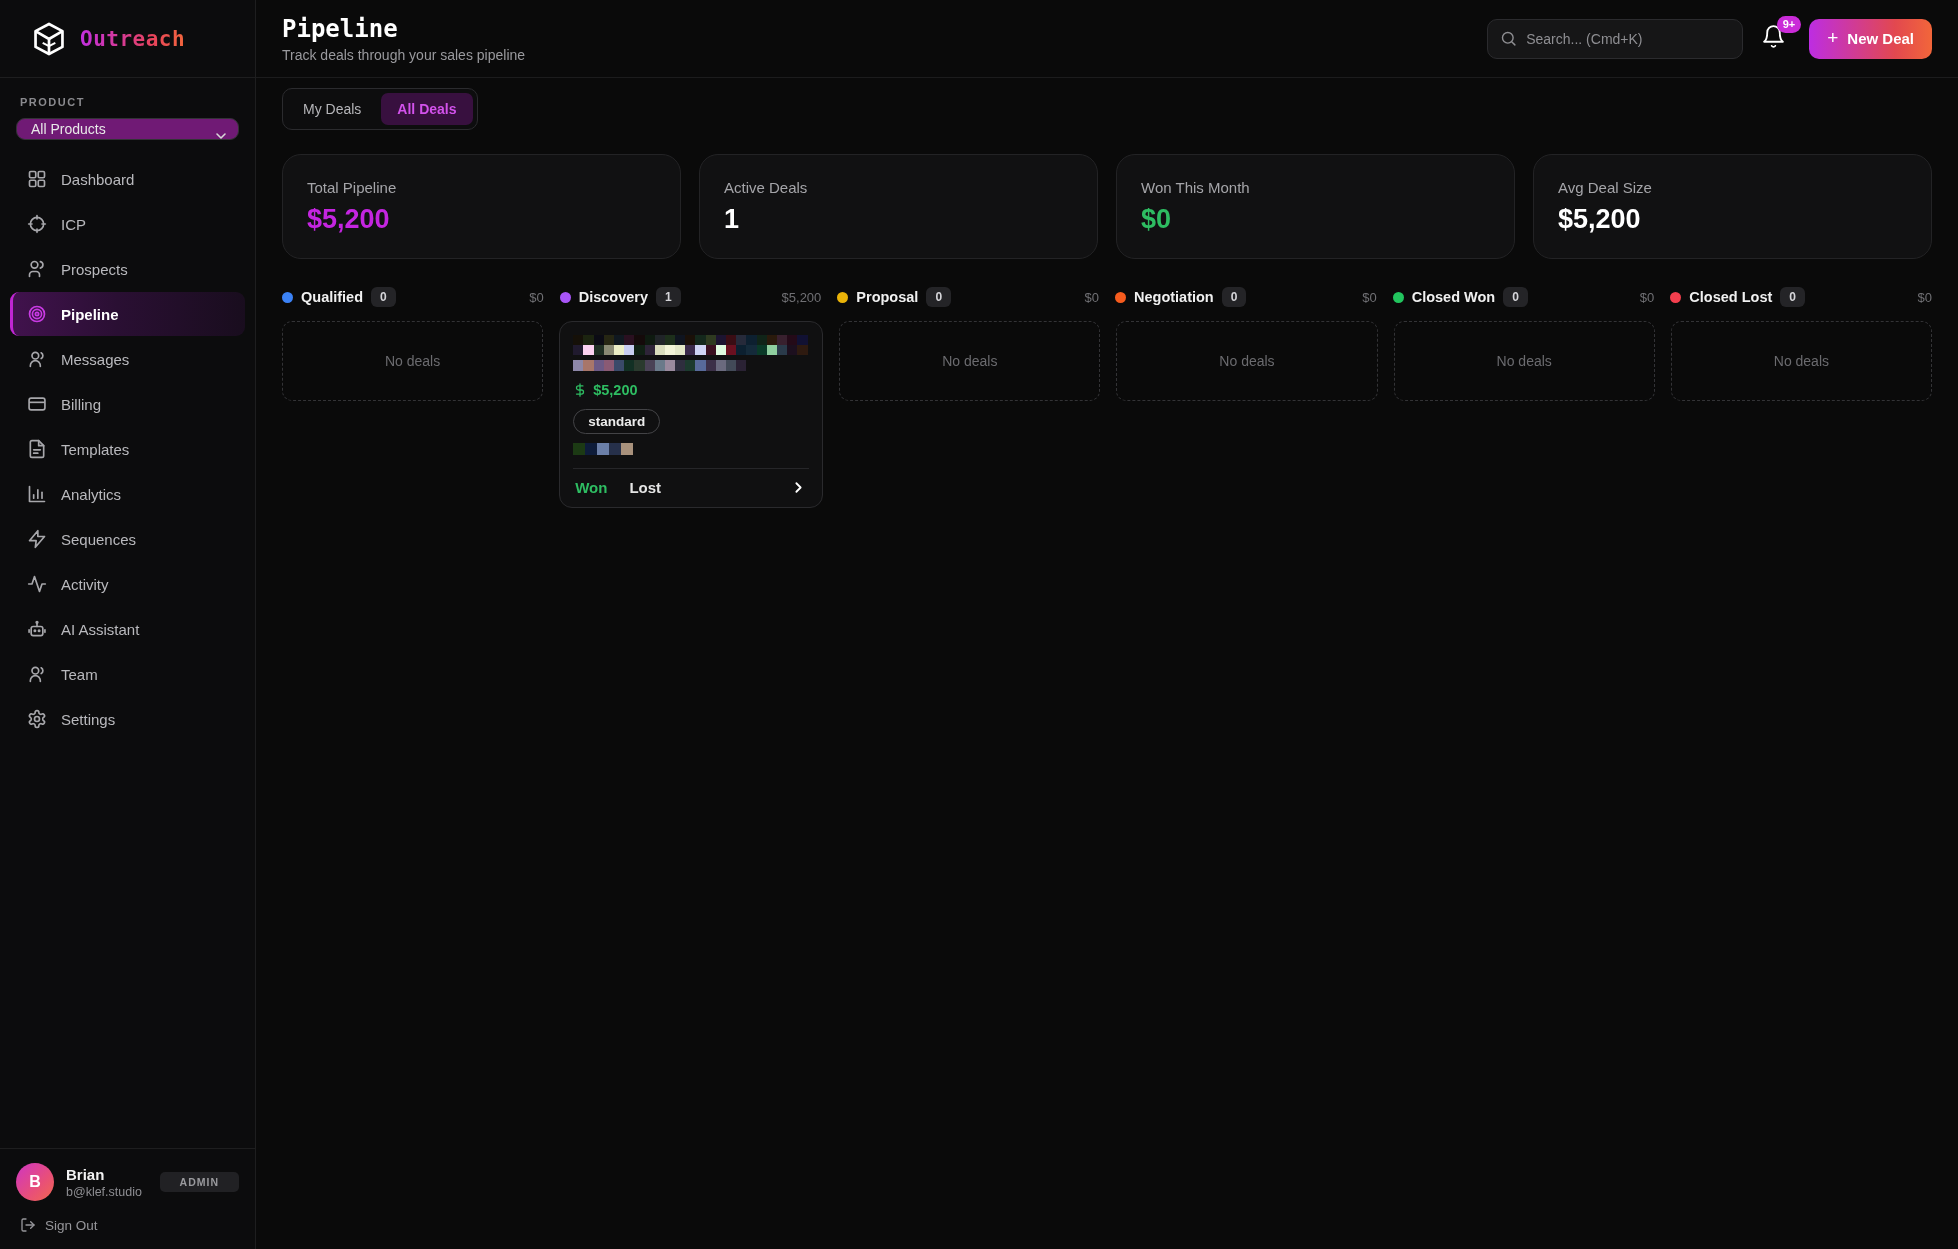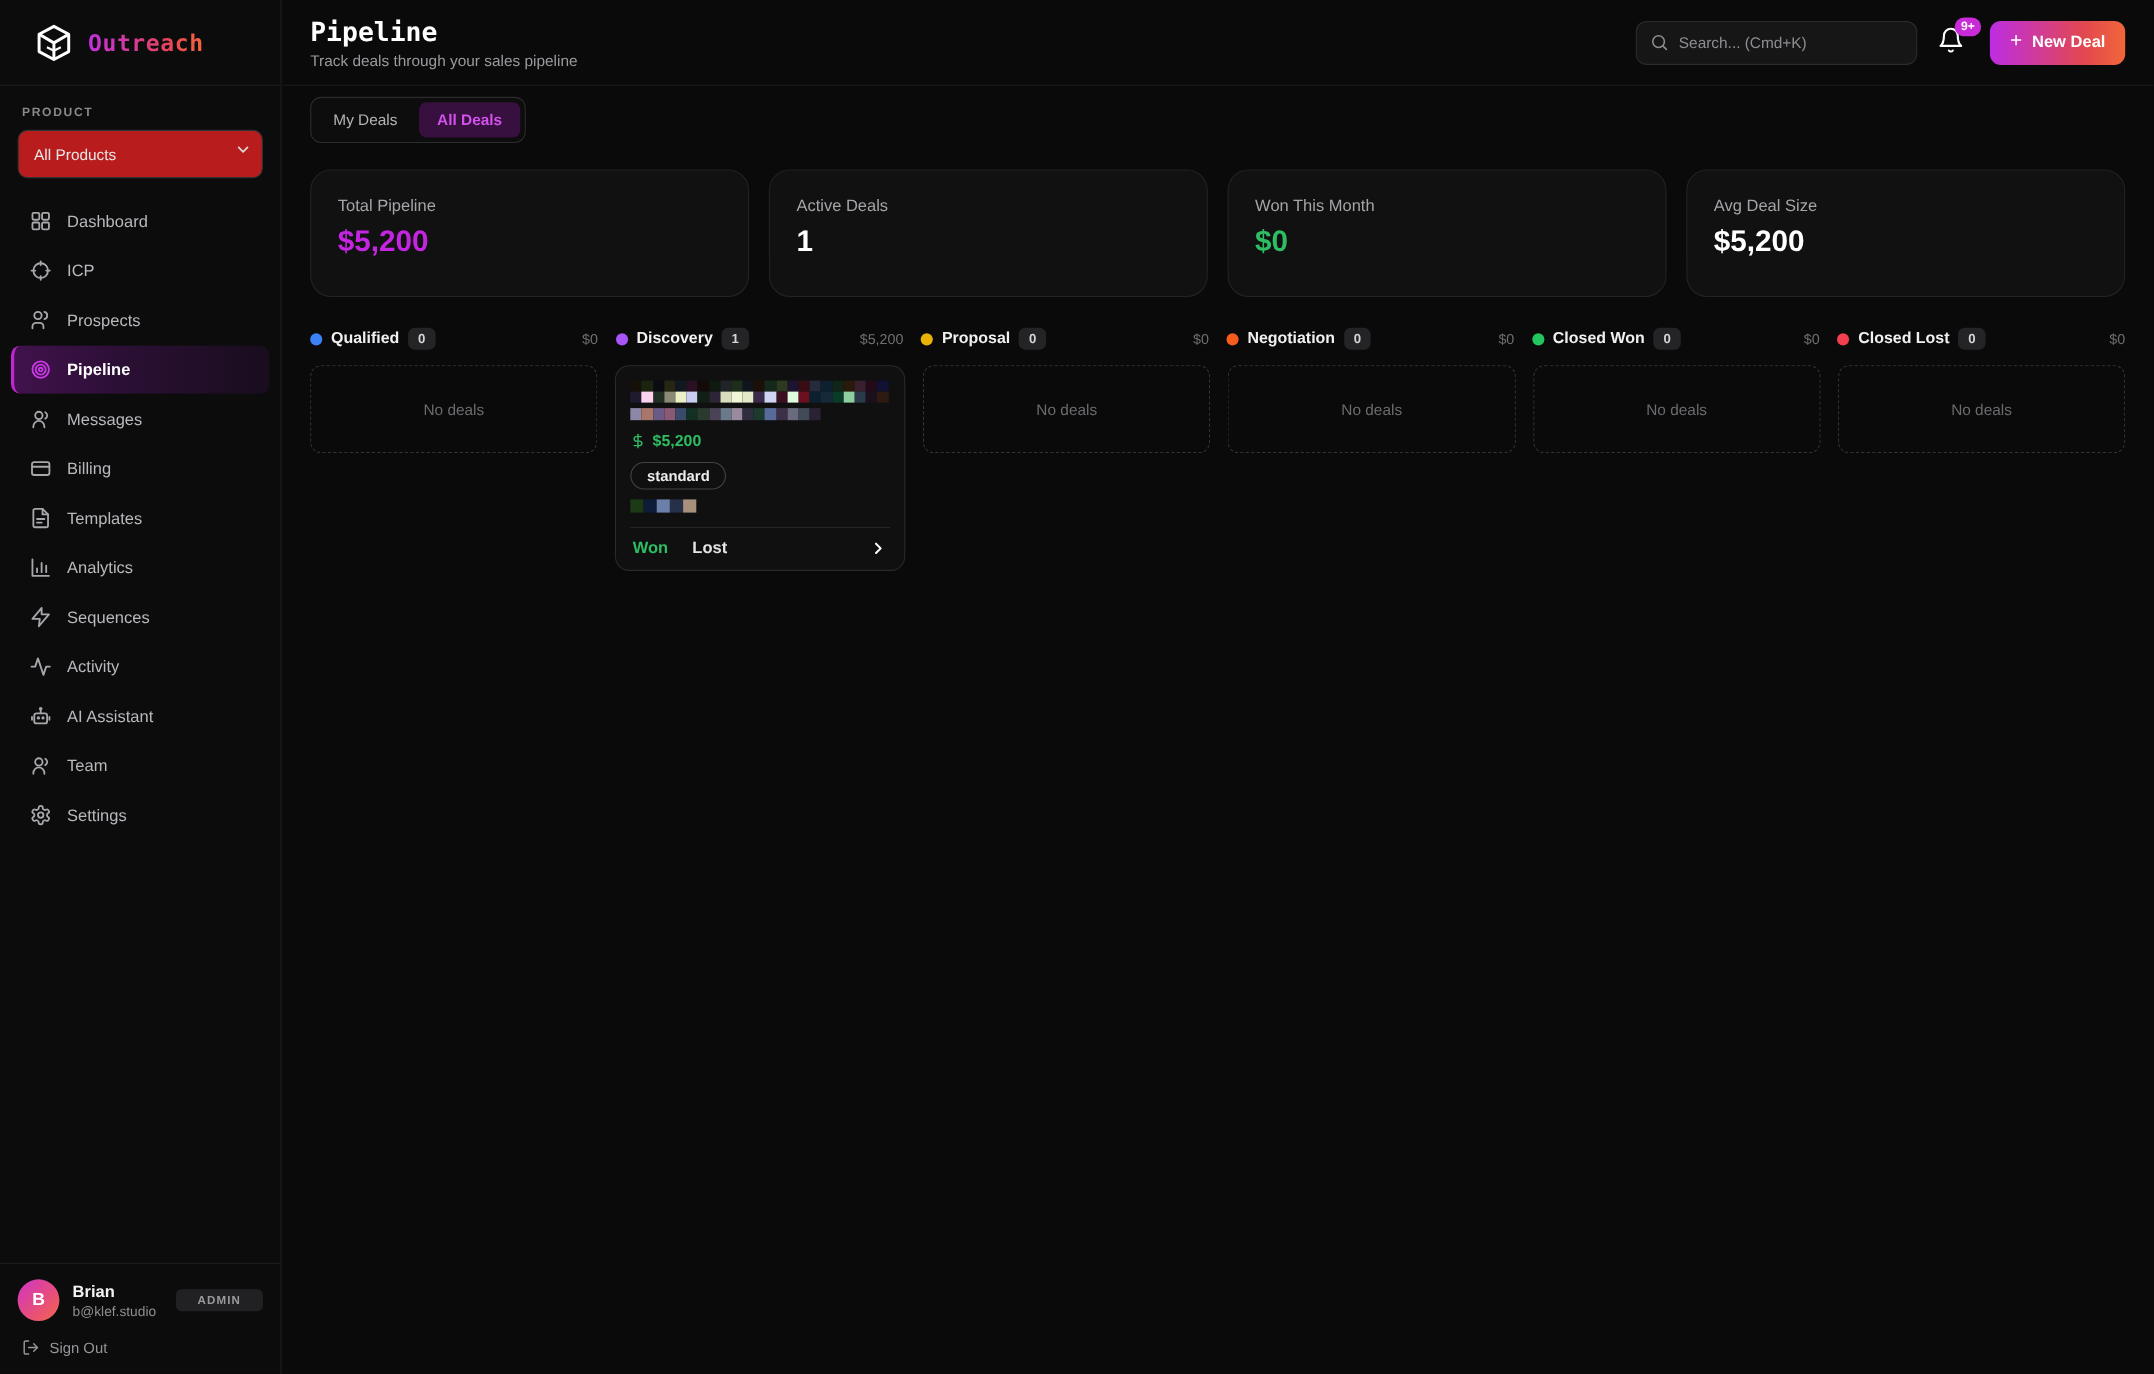--- a/index.html
+++ b/index.html
@@ -28,22 +28,22 @@
     background:linear-gradient(90deg,#c22fe0 0%,#e8445a 70%,#f2663c 100%);
     -webkit-background-clip:text; background-clip:text; color:transparent;
   }
   .product-section { padding:18px 16px 6px 16px; }
   .product-label {
     font-size:11px; font-weight:bold; letter-spacing:1.5px;
     color:#8a8a8e; text-transform:uppercase; padding-left:4px;
   }
   .select-wrap { position:relative; margin-top:10px; }
   .product-select {
-    width:100%; height:44px; appearance:none; -webkit-appearance:none;
-    background:#b91c1c; color:#e8e8e8; font-size:14px;
+    width:100%; height:22px; appearance:none; -webkit-appearance:none;
+    background:#701a75; color:#e8e8e8; font-size:14px;
     font-family:"Liberation Sans",sans-serif;
     border:1px solid #333336; border-radius:9px; padding:0 30px 0 14px;
   }
   .select-chevron {
     position:absolute; right:10px; top:10px; color:#d8d8d8; pointer-events:none;
   }
   .nav { margin-top:10px; flex:0 0 auto; }
   .nav-item {
     display:flex; align-items:center; gap:14px;
     height:44px; margin:1px 10px; padding:0 14px;
@@ -130,21 +130,21 @@
     color:#b5b5b9; cursor:pointer; background:transparent; border:none;
     font-family:"Liberation Sans",sans-serif;
   }
   .tab.active { background:#38103f; color:#d352ec; font-weight:bold; }
 
   .stats-row {
     margin-top:24px; display:grid; grid-template-columns:repeat(4,1fr); gap:18px;
   }
   .stat-card {
     background:#111112; border:1px solid #232325; border-radius:19px;
-    padding:24px 24px 34px;
+    padding:24px 24px 23px;
   }
   .stat-label { font-size:15px; color:#a5a5a9; }
   .stat-value { font-size:27px; font-weight:bold; margin-top:8px; color:#ffffff; }
 
   .col-headers {
     margin-top:28px; display:grid; grid-template-columns:repeat(6,1fr); gap:16px;
   }
   .col-header { display:flex; align-items:center; gap:8px; }
   .col-dot { width:11px; height:11px; border-radius:50%; flex:none; }
   .col-name { font-size:14.5px; font-weight:bold; color:#f0f0f0; white-space:nowrap; }

